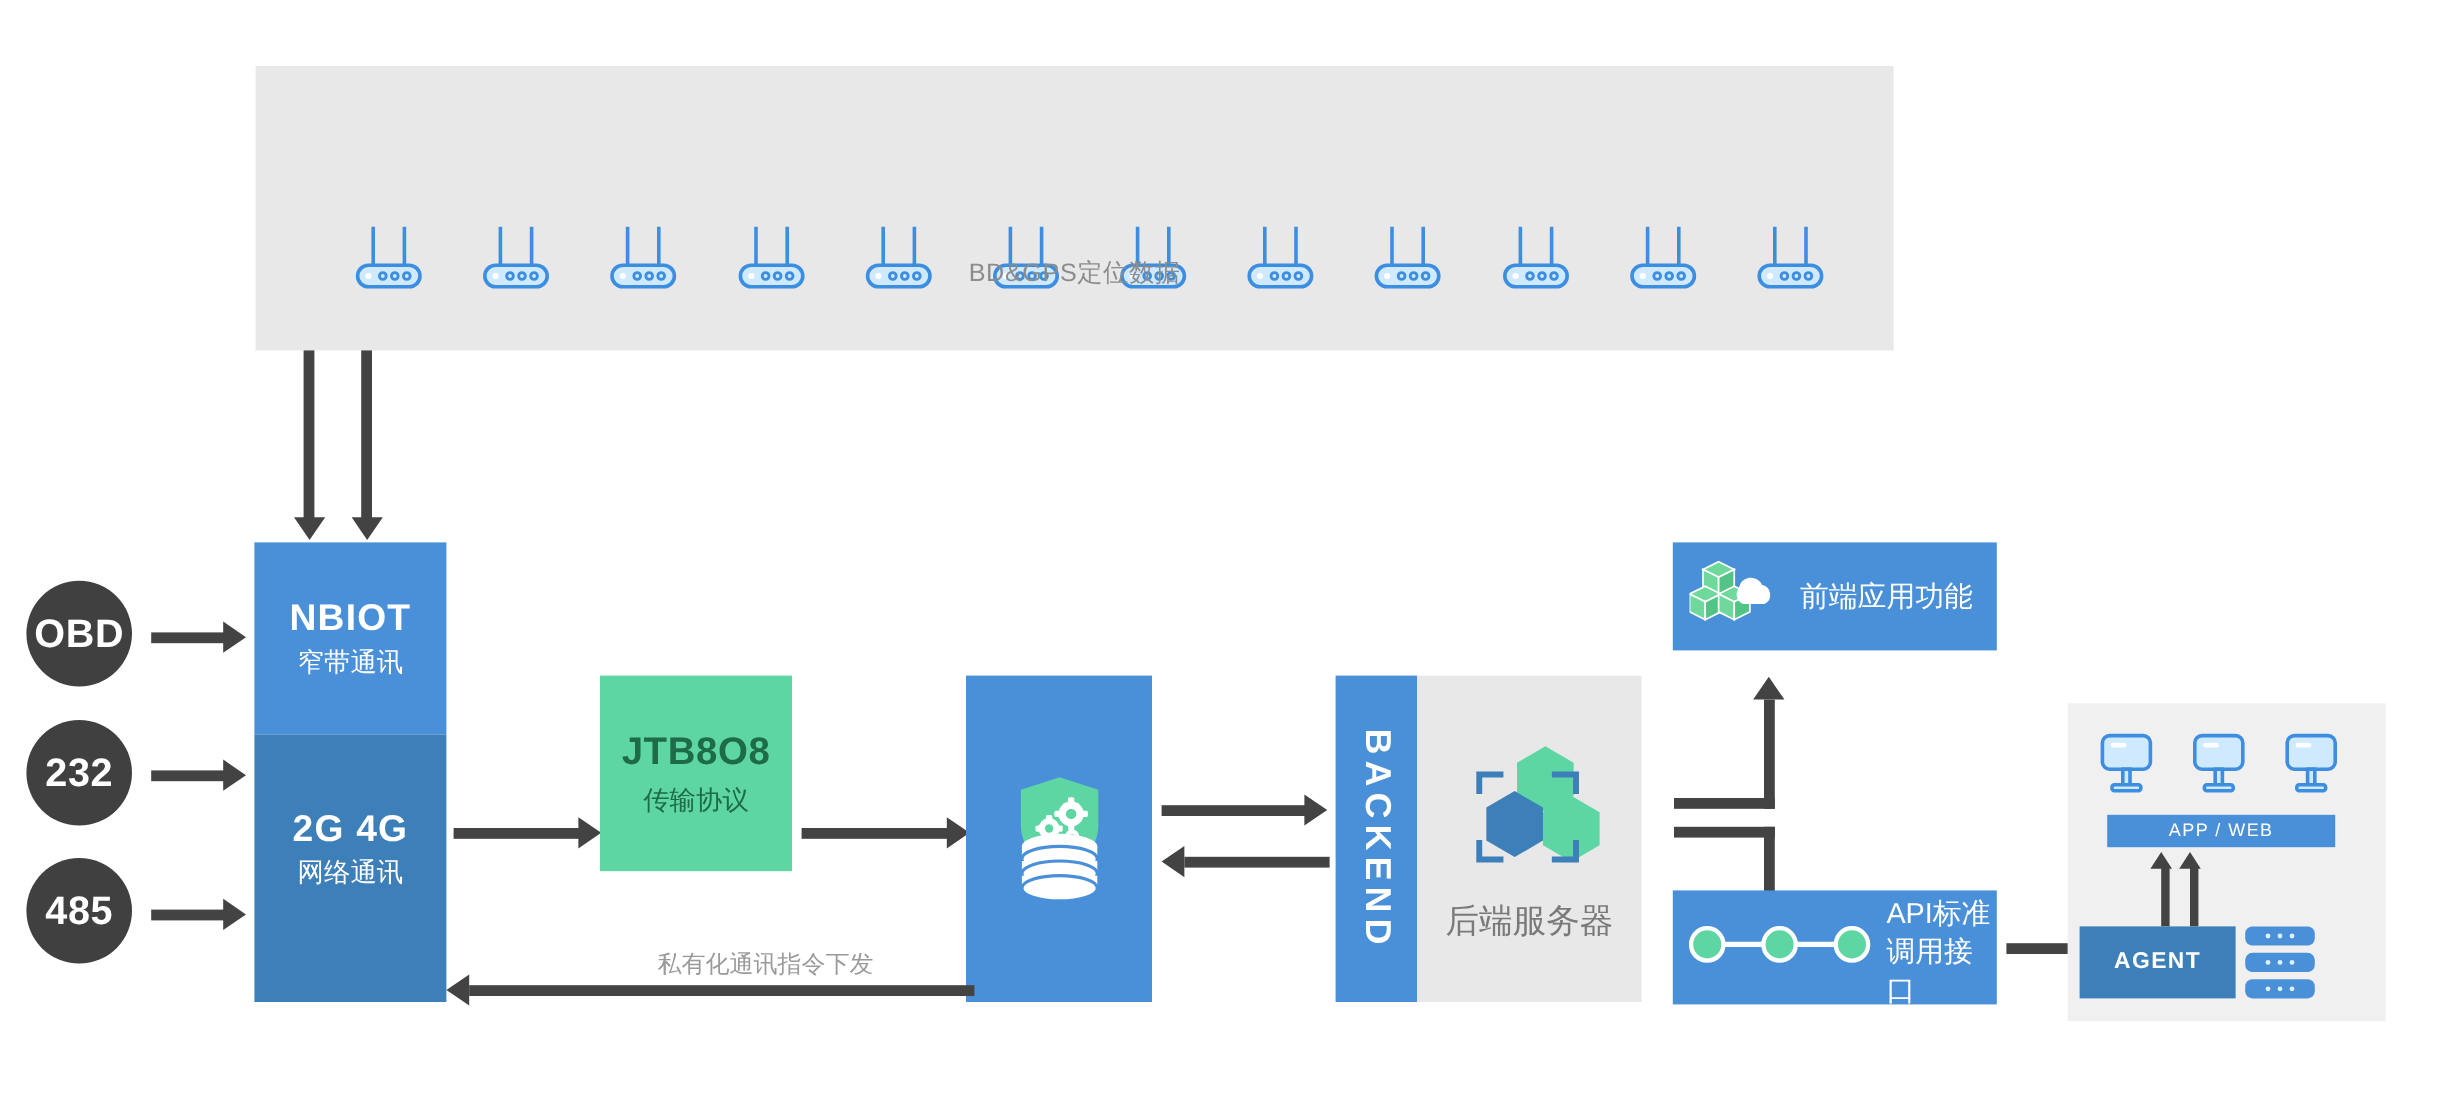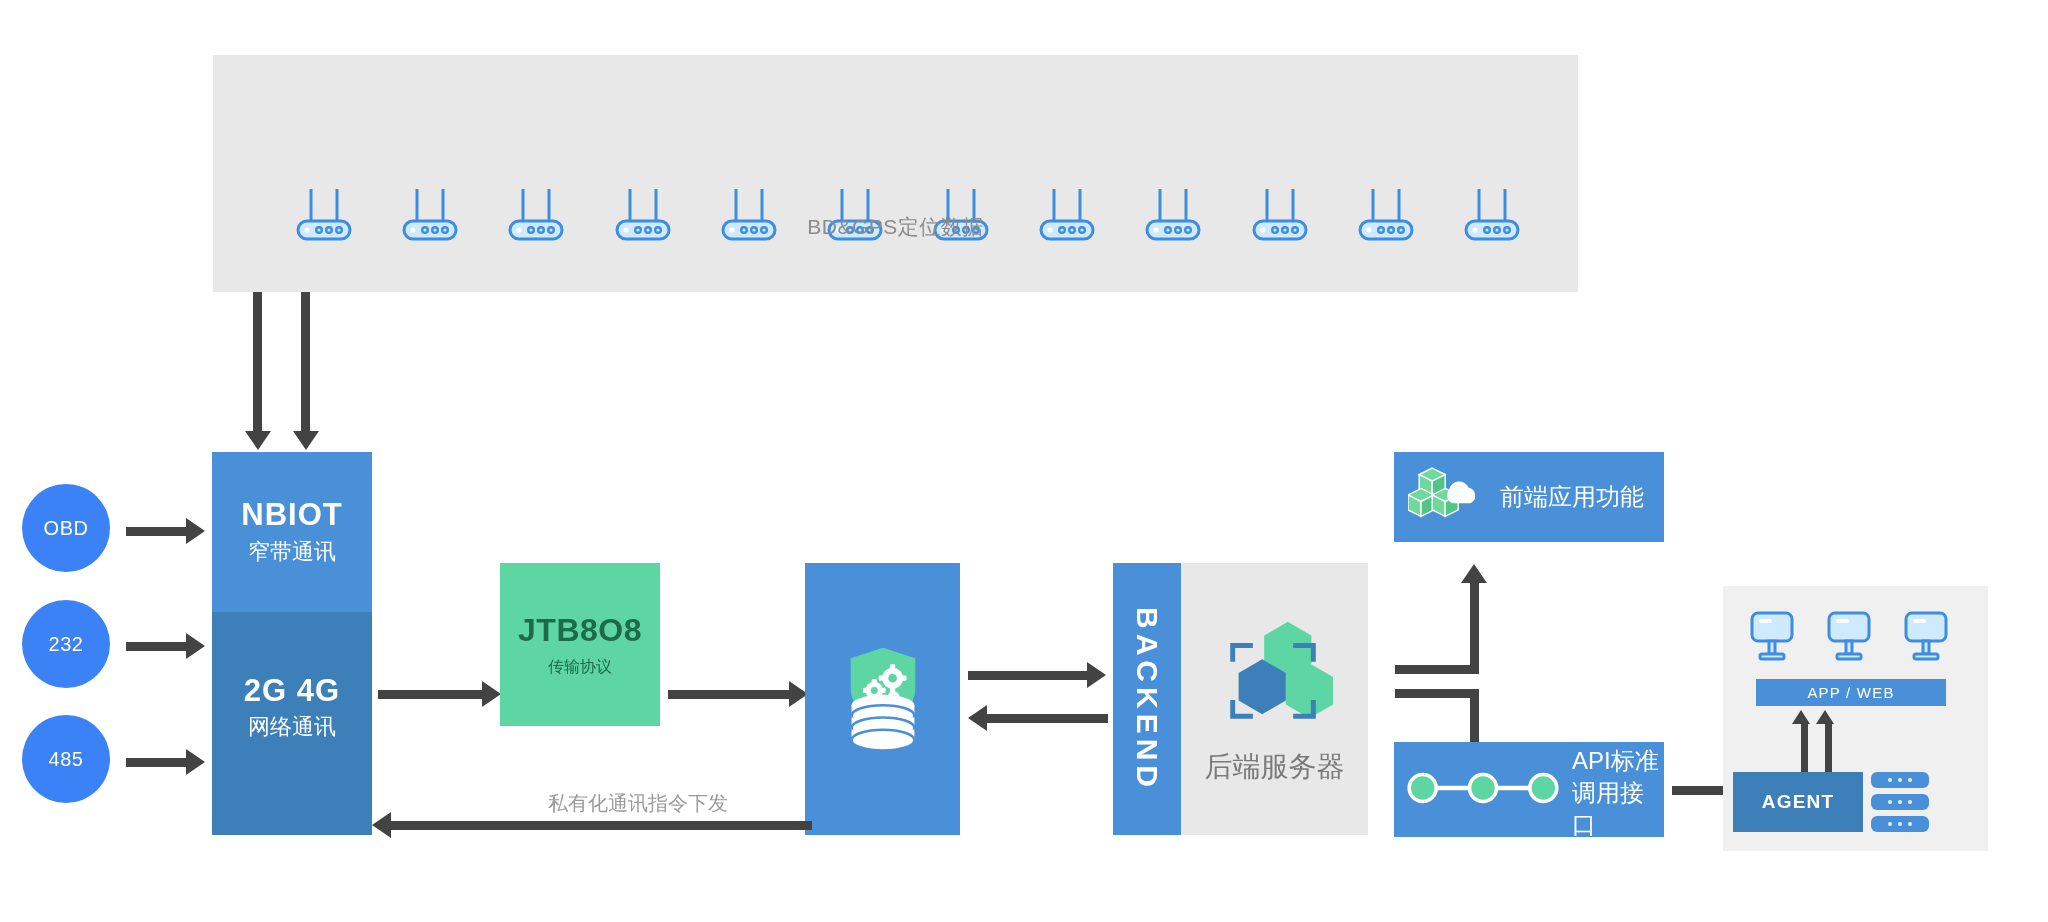--- a/index.html
+++ b/index.html
@@ -37,23 +37,23 @@
     position: absolute; width: 0; height: 0;
   }
   .head-down { border-left: 13px solid transparent; border-right: 13px solid transparent; border-top: 19px solid #434343; }
   .head-up   { border-left: 13px solid transparent; border-right: 13px solid transparent; border-bottom: 19px solid #434343; }
   .head-right{ border-top: 13px solid transparent; border-bottom: 13px solid transparent; border-left: 19px solid #434343; }
   .head-left { border-top: 13px solid transparent; border-bottom: 13px solid transparent; border-right: 19px solid #434343; }
 
   
   .io-circle {
     position: absolute; width: 88px; height: 88px; border-radius: 50%;
-    background: #3b82f6; color: #ffffff;
+    background: #404040; color: #ffffff;
     display: flex; align-items: center; justify-content: center;
-    font-size: 20px; letter-spacing: .5px;
+    font-size: 33px; letter-spacing: .5px; font-weight: bold;
   }
 
   
   .nbiot-col { position: absolute; left: 212px; top: 452px; width: 160px; height: 383px; }
   .nbiot-top {
     position: absolute; top: 0; left: 0; width: 100%; height: 160px;
     background: #4a90d9; color: #fff;
     display: flex; flex-direction: column; align-items: center; justify-content: center;
   }
   .nbiot-bot {
@@ -65,21 +65,21 @@
   .blk-title { font-size: 31px; font-weight: bold; letter-spacing: 1px; line-height: 1.25; }
   .blk-sub   { font-size: 22px; line-height: 1.4; margin-top: 2px; }
 
   
   .jtb {
     position: absolute; left: 500px; top: 563px; width: 160px; height: 163px;
     background: #5ed6a4; color: #1d6b48;
     display: flex; flex-direction: column; align-items: center; justify-content: center;
   }
   .jtb .blk-title { font-size: 32px; font-weight: bold; letter-spacing: .5px; }
-  .jtb .blk-sub   { font-size: 16px; margin-top: 6px; }
+  .jtb .blk-sub   { font-size: 22px; margin-top: 6px; }
 
   
   .dbbox {
     position: absolute; left: 805px; top: 563px; width: 155px; height: 272px;
     background: #4a90d9;
     display: flex; align-items: center; justify-content: center;
   }
 
   
   .backend { position: absolute; left: 1113px; top: 563px; width: 255px; height: 272px; }

